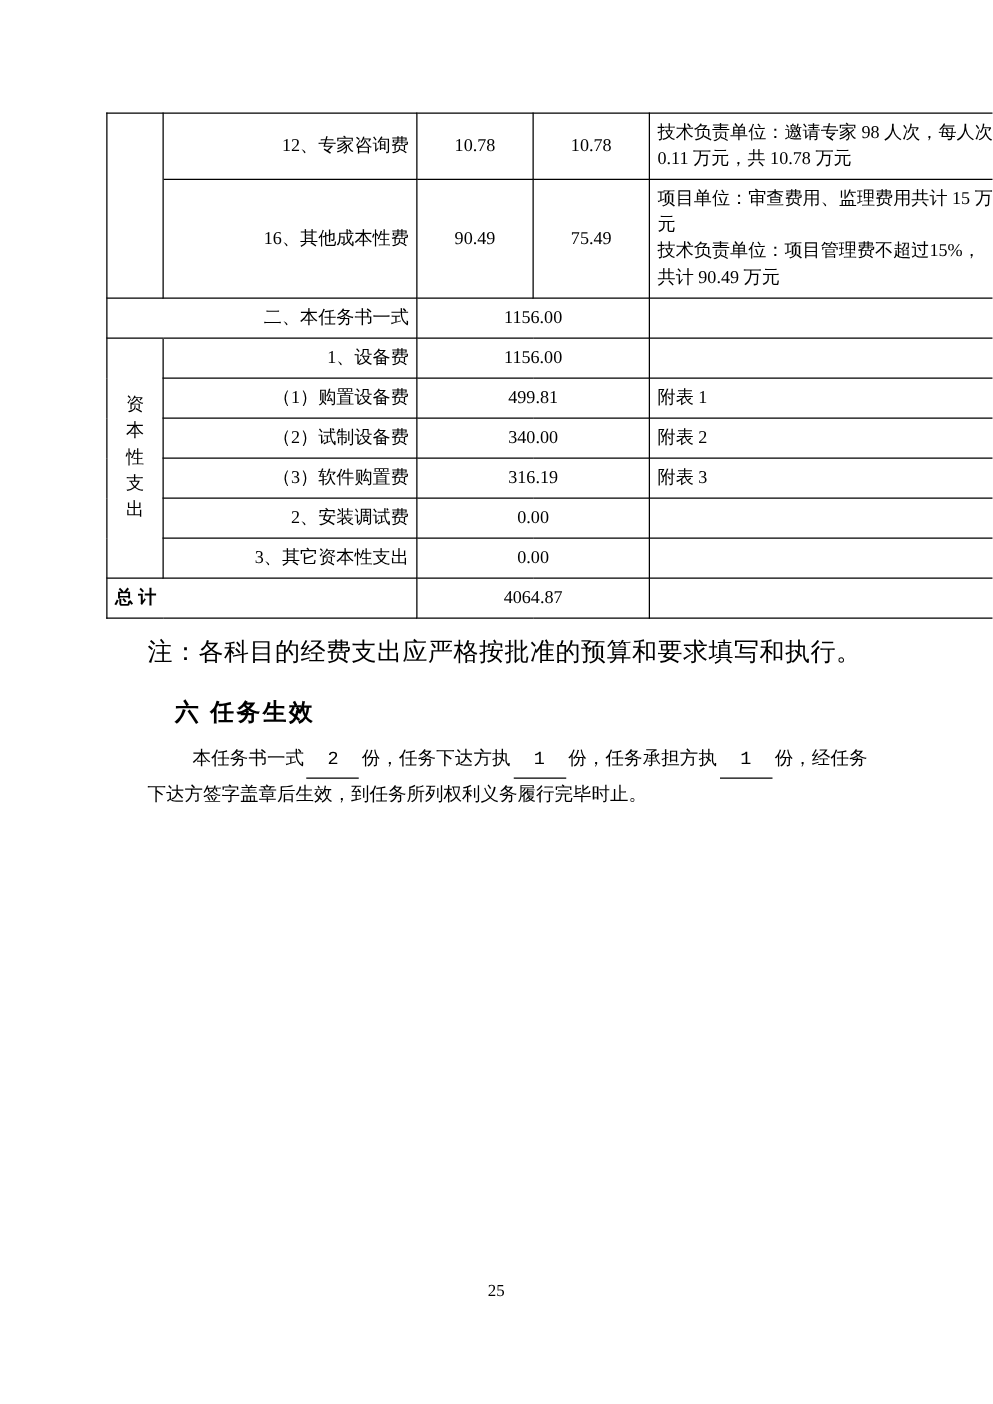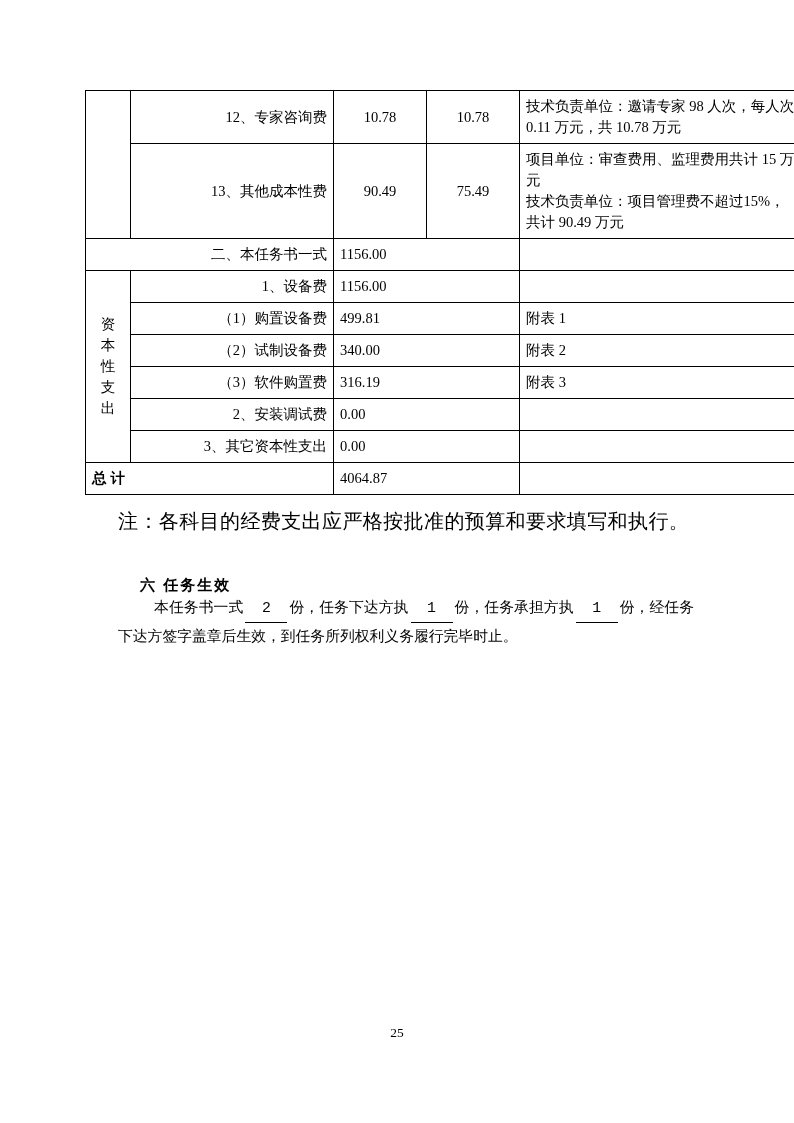--- a/index.html
+++ b/index.html
@@ -35,21 +35,21 @@
     font-size: 14.5px;
     line-height: 1.45;
     vertical-align: middle;
   }
   .c-label   { width: 190px; text-align: right; }
   .c-side    { width: 32px;  text-align: center; }
   .c-num1    { width: 80px;  text-align: center; }
   .c-num2    { width: 80px;  text-align: center; }
   .c-note    { width: 270px; }
   .label-cell { padding-left: 12px; }
-  .center { text-align: left; }
+  .center { text-align: center; }
   .note-cell {
     font-size: 14px;
     line-height: 1.5;
     vertical-align: top;
     padding-top: 6px;
   }
   .vert-side {
     text-align: center;
     font-size: 14.5px;
     line-height: 1.5;
@@ -67,22 +67,22 @@
   .note-line {
     position: absolute;
     left: 118px;
     top: 508px;
     font-size: 20px;
     letter-spacing: 0.4px;
   }
   .section-heading {
     position: absolute;
     left: 140px;
-    top: 576px;
-    font-size: 15px;
+    top: 557px;
+    font-size: 19px;
     font-weight: bold;
     font-family: "Liberation Sans", "DejaVu Sans", sans-serif;
     letter-spacing: 2px;
   }
   .para {
     position: absolute;
     left: 118px;
     top: 594px;
     width: 576px;
     font-size: 14.8px;
@@ -119,21 +119,21 @@
       <tr>
         <td class="c-side" style="border-right:1px solid #000;border-top:1px solid #000;border-left:1px solid #000;border-bottom:none;"></td>
         <td class="c-label label-cell">12、专家咨询费</td>
         <td class="c-num1">10.78</td>
         <td class="c-num2">10.78</td>
         <td class="c-note note-cell">技术负责单位：邀请专家 98 人次，每人次 0.11 万元，共 10.78 万元</td>
       </tr>
 
       <tr>
         <td class="c-side" style="border-top:none;border-bottom:1px solid #000;"></td>
-        <td class="c-label label-cell">13、其他成本性费</td>
+        <td class="c-label label-cell">16、其他成本性费</td>
         <td class="c-num1">90.49</td>
         <td class="c-num2">75.49</td>
         <td class="c-note note-cell" style="white-space:pre-line;">项目单位：审查费用、监理费用共计 15 万元
 技术负责单位：项目管理费不超过15%，共计 90.49 万元</td>
       </tr>
 
       <tr>
         <td class="c-side" style="border-right:none;"></td>
         <td class="c-label label-cell" style="border-left:none;">二、本任务书一式</td>
         <td class="center" colspan="2">1156.00</td>

